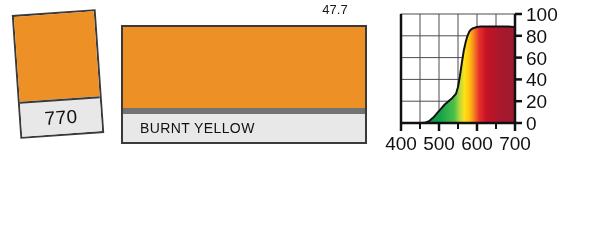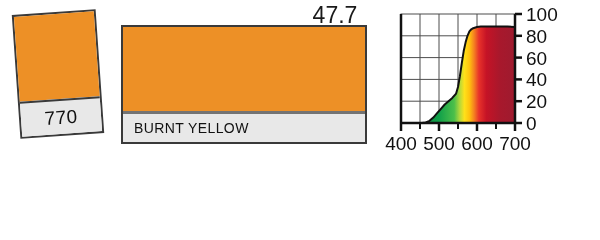--- a/index.html
+++ b/index.html
@@ -50,21 +50,21 @@
     letter-spacing: 0.5px;
   }
 
   
   #value-number {
     position: absolute;
     left: 300px;
     top: 2px;
     width: 70px;
     text-align: center;
-    font-size: 23px;
+    font-size: 13px;
     color: #1a1a1a;
   }
 
   
   #main-swatch {
     position: absolute;
     left: 121px;
     top: 25px;
     width: 246px;
     height: 119px;
@@ -75,24 +75,24 @@
     flex-direction: column;
   }
   #main-swatch .main-color {
     flex: 1 1 auto;
     background: #ed9026;
   }
   #main-swatch .main-name-band {
     flex: 0 0 28px;
     height: 28px;
     background: #e8e8e8;
-    border-top: 3px solid #737373;
+    border-top: 6px solid #737373;
     display: flex;
     align-items: center;
-    padding-left: 11px;
+    padding-left: 17px;
   }
   #main-swatch .main-name-band span {
     font-size: 14px;
     color: #111111;
     letter-spacing: 0.4px;
   }
 
   
   #spectral-chart {
     position: absolute;

